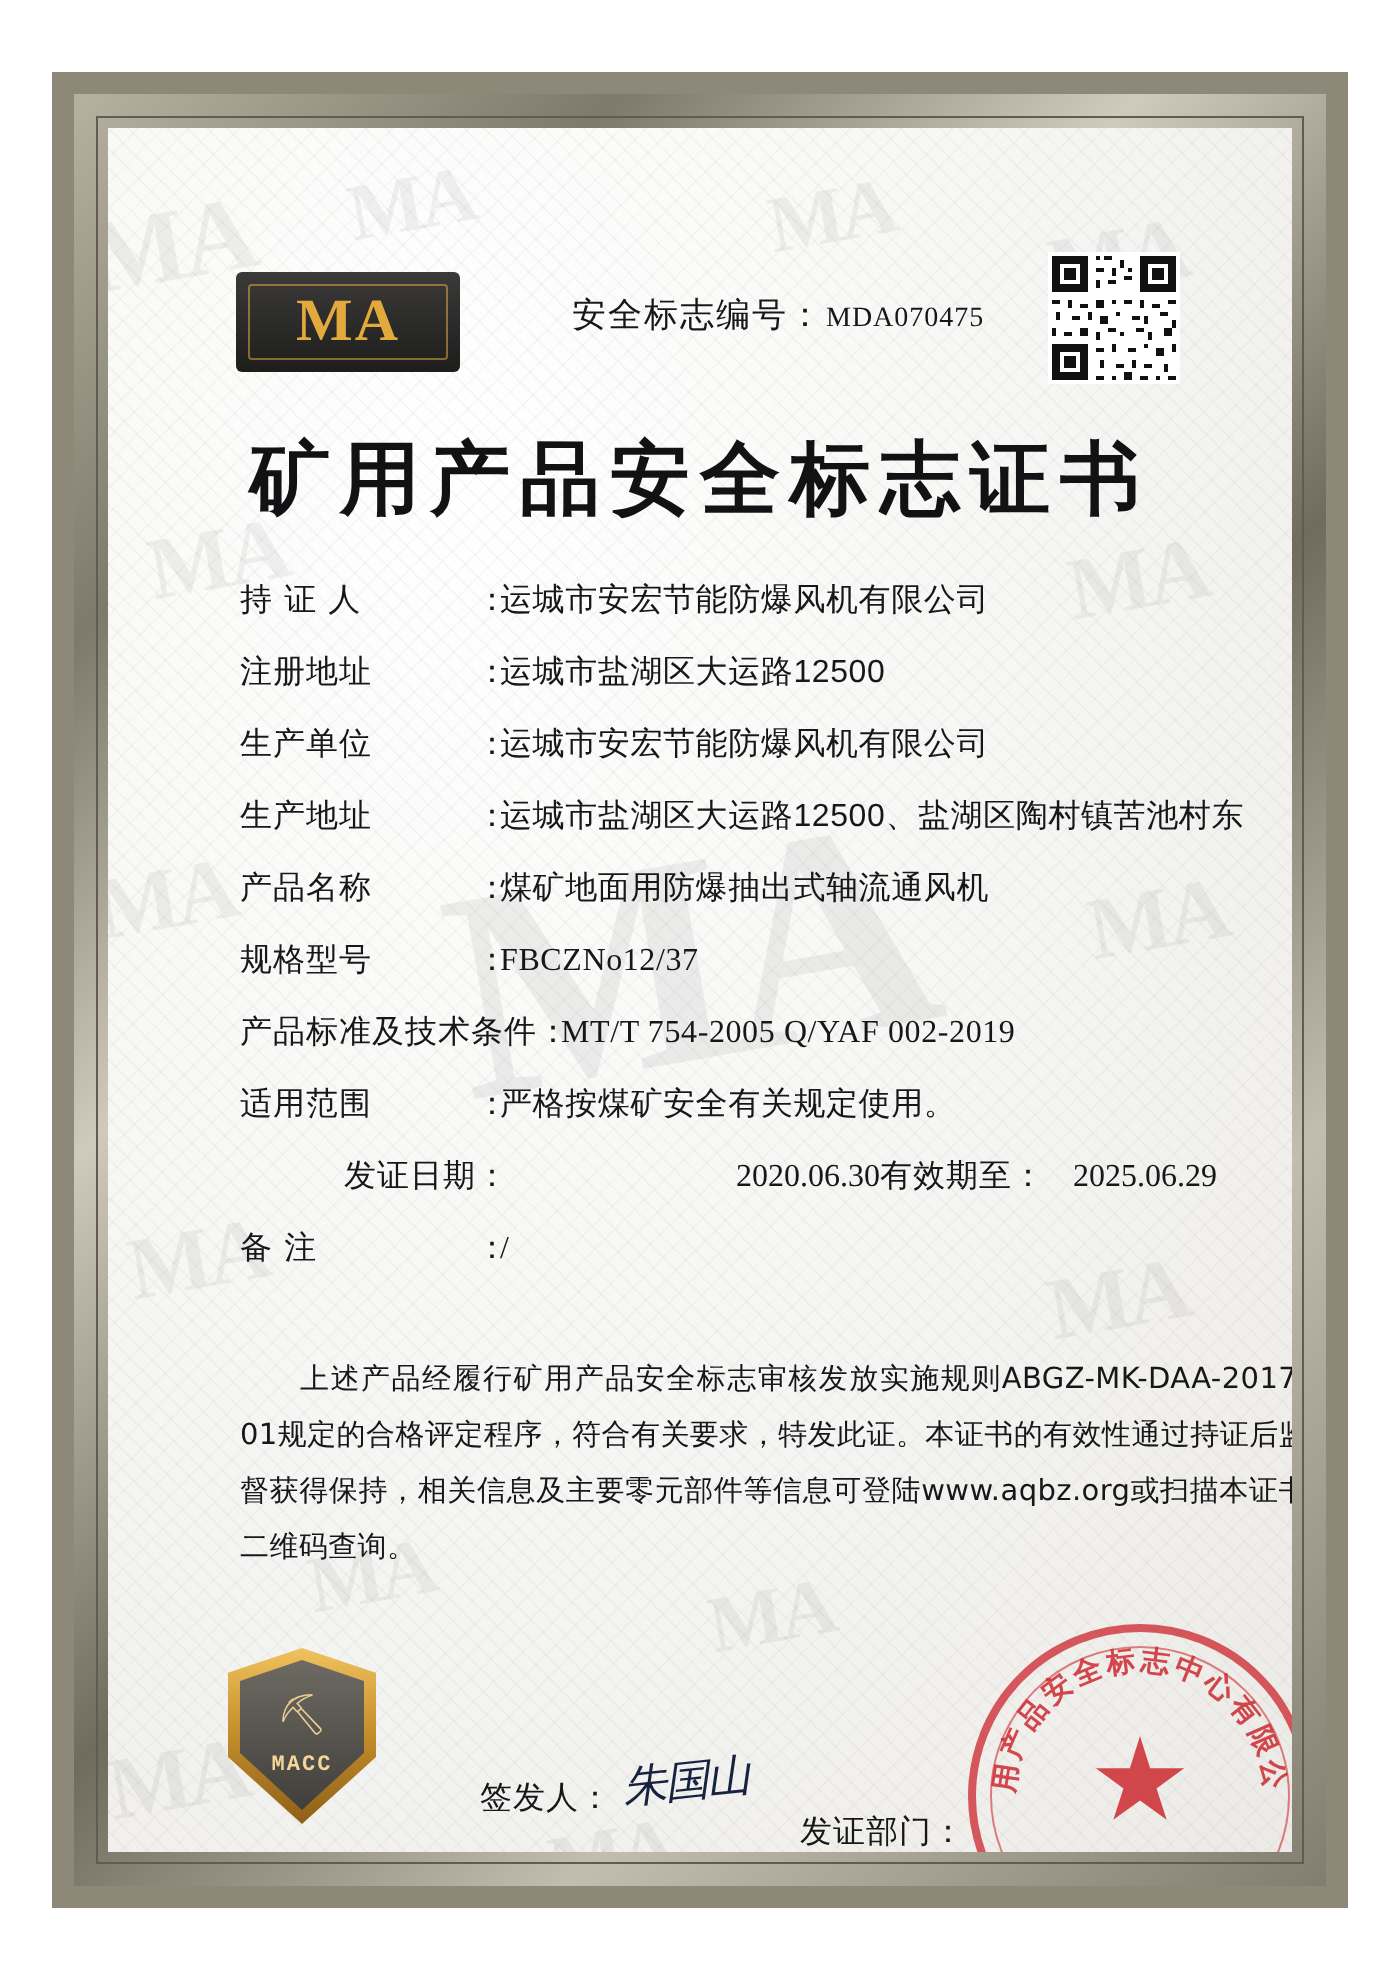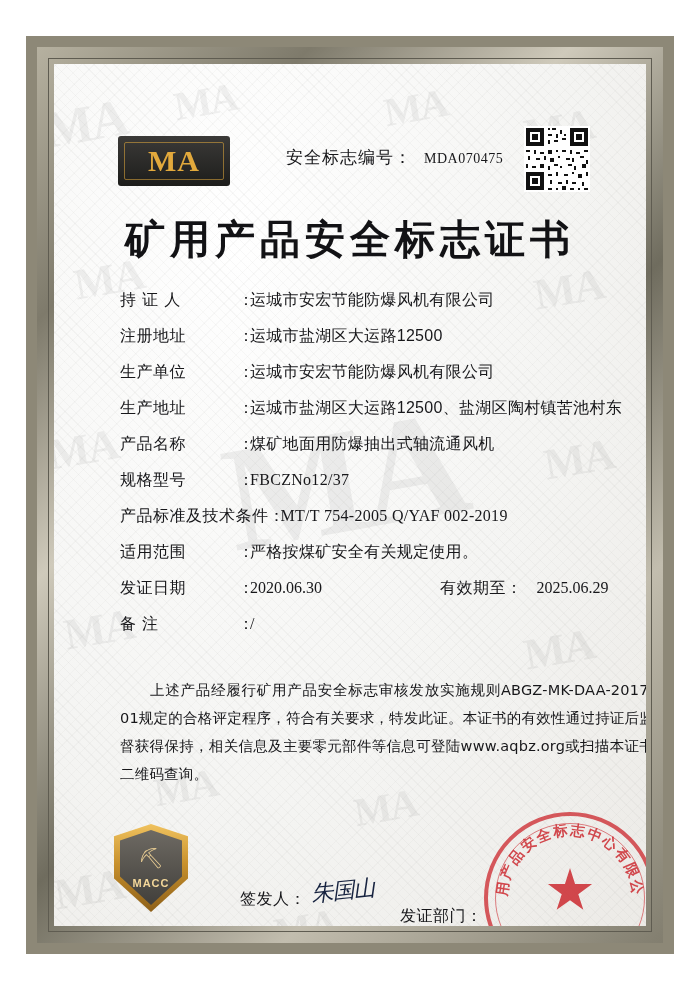--- a/index.html
+++ b/index.html
@@ -113,21 +113,21 @@
     border: 1px solid rgba(226,169,60,0.55);
     border-radius: 2px;
   }
 
   .cert-no-row {
     position: absolute;
     left: 232px;
     top: 82px;
     display: flex;
     align-items: baseline;
-    gap: 12px;
+    gap: 1px;
   }
   .cert-no-label {
     font-size: 17px;
     color: #17171a;
     font-family: "DejaVu Sans", sans-serif;
     letter-spacing: 1px;
   }
   .cert-no-value {
     font-size: 14px;
     color: #17171a;
@@ -192,20 +192,21 @@
     font-family: Liberation Sans, sans-serif;
     letter-spacing: 0.3px;
   }
   .field-value.mono {
     font-family: Liberation Serif, serif;
     font-size: 16px;
   }
   .row-dates {
     display: flex;
     align-items: baseline;
+    text-align: right;
   }
   .date-issue-value {
     width: 190px;
     flex: 0 0 190px;
     font-family: "Liberation Serif", serif;
     font-size: 16px;
     color: #17171a;
   }
   .date-valid-label {
     font-size: 16px;
@@ -260,21 +261,21 @@
     align-items: center;
     justify-content: flex-end;
     padding-bottom: 16px;
     box-sizing: border-box;
   }
   .macc-text {
     font-size: 11px;
     font-weight: bold;
     color: #f3d79a;
     letter-spacing: 1px;
-    font-family: Liberation Sans, sans-serif;
+    font-family: Liberation Mono, monospace;
   }
   .macc-pick {
     position: absolute;
     top: 18px;
     left: 0; right: 0;
     text-align: center;
     font-size: 20px;
     color: #e9cd93;
     line-height: 20px;
   }

